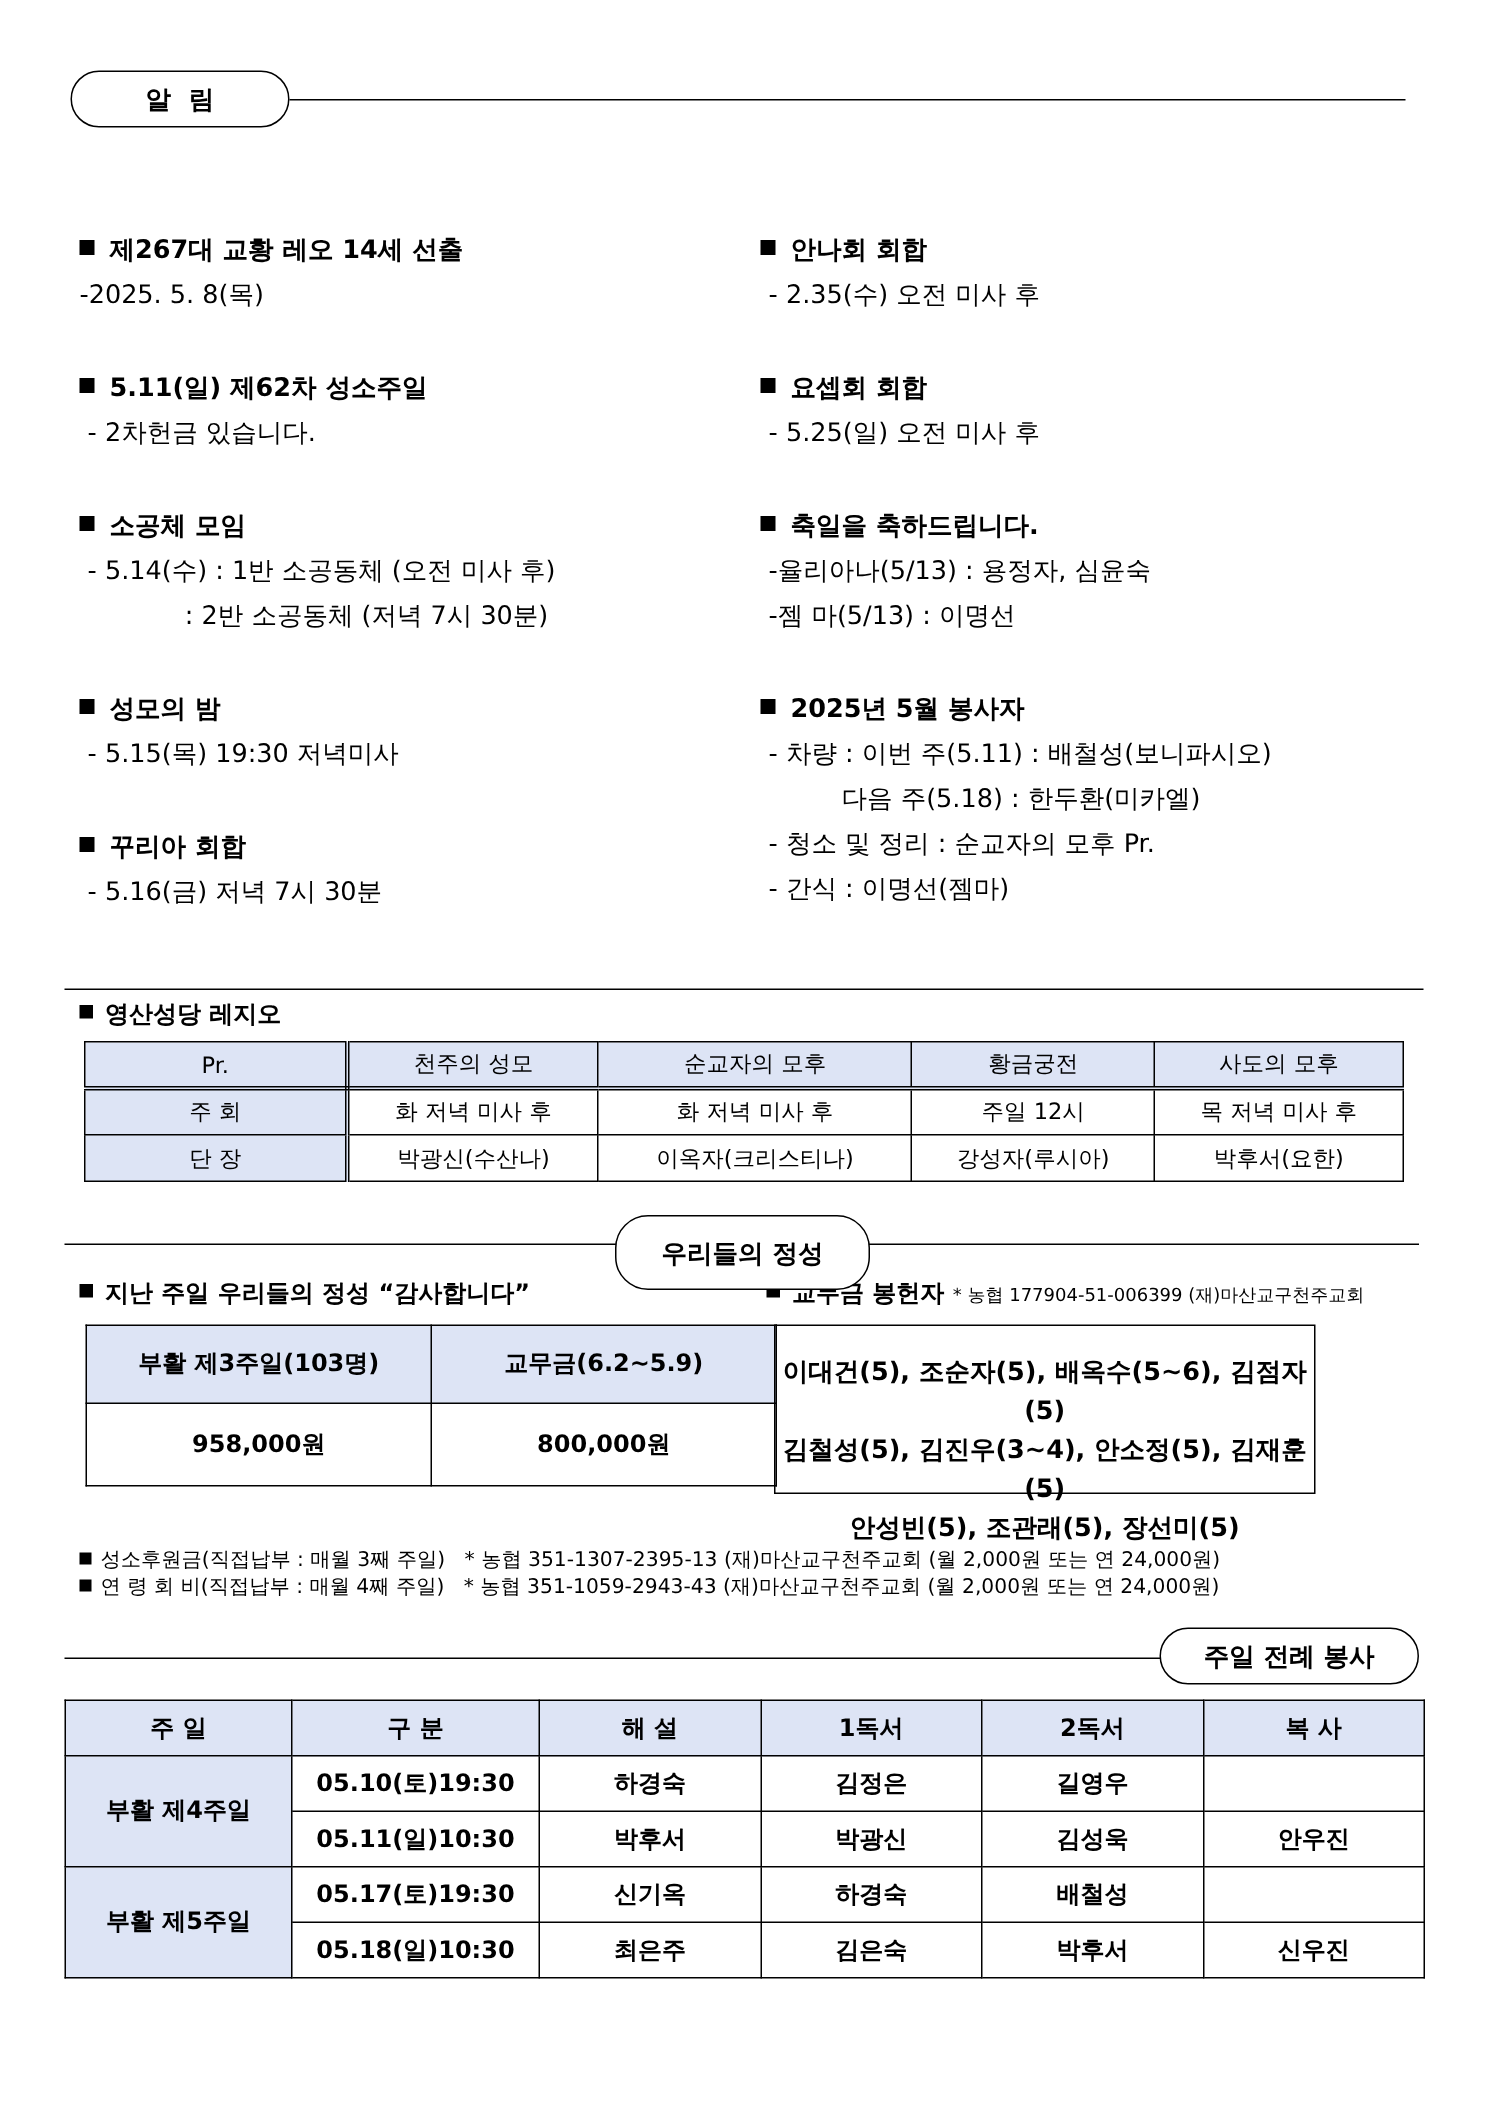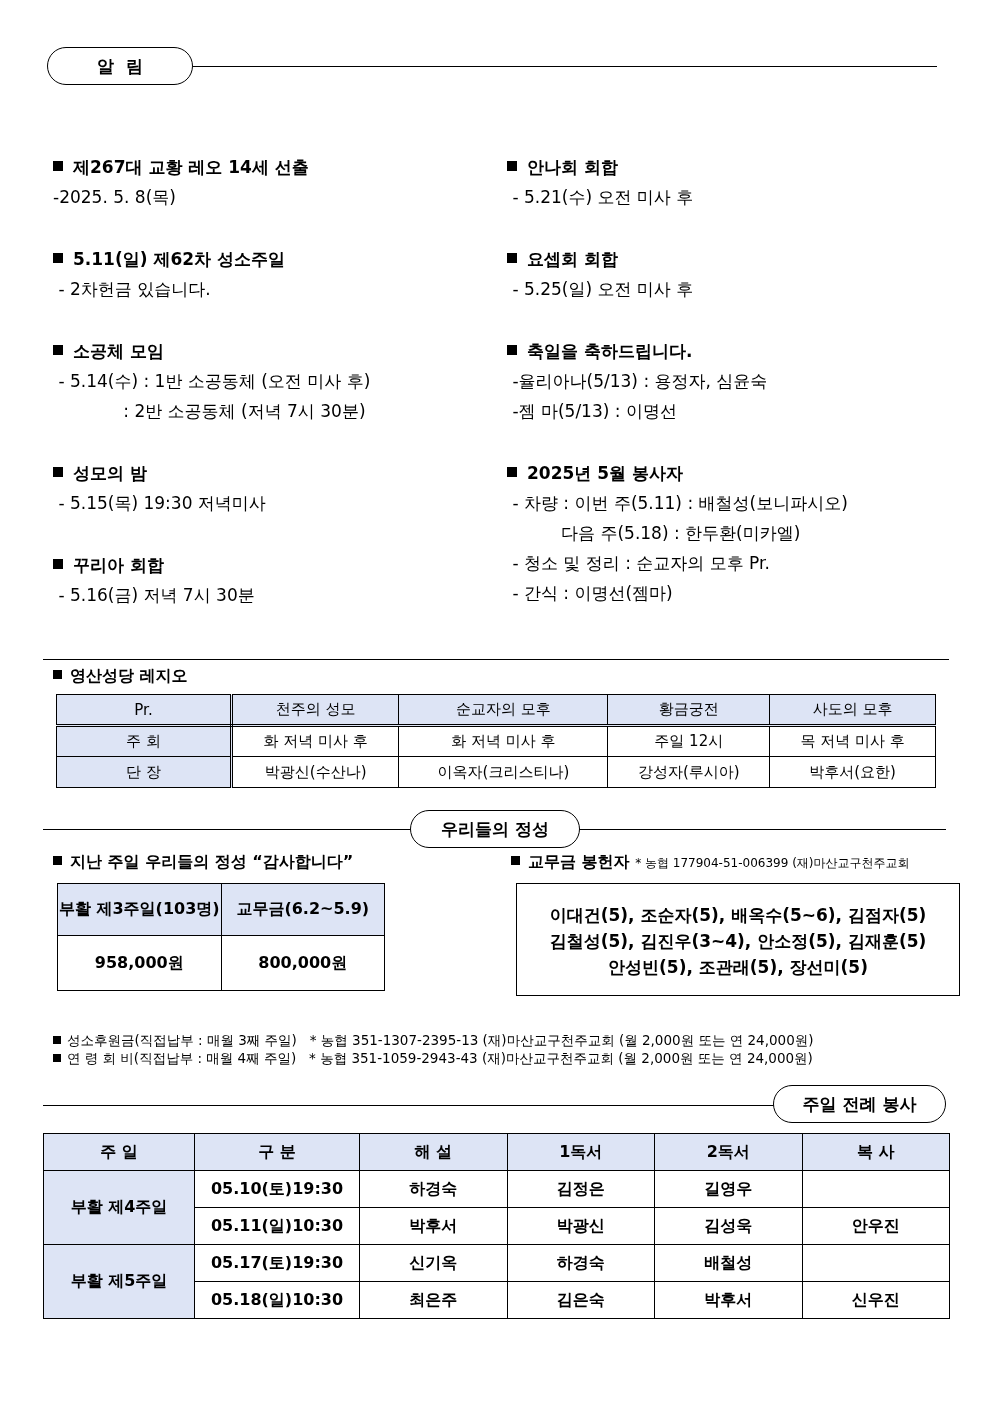--- a/index.html
+++ b/index.html
@@ -25,26 +25,26 @@
   table { border-collapse: collapse; position: absolute; }
   .legio { left: 56px; top: 694px; width: 880px; font-size: 15px; padding-left: 10px; }
   .legio td { border: 1px solid #000; text-align: center; height: 31px; }
   .legio tr:first-child td { border-bottom: 3px double #000; }
   .legio td:first-child { border-right: 3px double #000; background: #dde4f5; width: 175px; }
   .legio tr:first-child td { background: #dde4f5; }
 
   .sec-title { position: absolute; font-size: 16px; font-weight: bold; white-space: nowrap; }
   .sec-title .note { font-size: 12px; font-weight: normal; margin-top: 40px; }
 
-  .offer { left: 57px; top: 883px; width: 328px; font-size: 16px; font-weight: bold; }
+  .offer { left: 57px; top: 883px; width: 461px; font-size: 16px; font-weight: bold; }
   .offer td { border: 1px solid #000; text-align: center; width: 50%; }
   .offer tr:first-child td { background: #dde4f5; height: 52px; }
   .offer tr:nth-child(2) td { height: 55px; }
 
-  .donors { position: absolute; left: 516px; top: 883px; width: 444px; height: 113px; border: 1px solid #000;
+  .donors { position: absolute; left: 516px; top: 883px; width: 361px; height: 113px; border: 1px solid #000;
     font-size: 17px; font-weight: bold; text-align: center; line-height: 26px; padding-top: 18px; }
 
   .accounts { position: absolute; left: 53px; top: 1031px; font-size: 13.5px; line-height: 18px; white-space: nowrap; }
   .accounts .sq { display: inline-block; width: 8px; height: 8px; background: #000; margin-right: 6px; vertical-align: 1px; }
 
   .sched { left: 43px; top: 1133px; width: 907px; font-size: 16px; }
   .sched td, .sched th { border: 1px solid #000; text-align: center; height: 37px; }
   .sched th { background: #dde4f5; font-weight: bold; }
   .sched td.sun { background: #dde4f5; font-weight: bold; width: 151px; }
   .sched td.date { font-weight: bold; width: 165px; }
@@ -75,21 +75,21 @@
   <div class="title"><span class="sq"></span><span>성모의 밤</span></div>
   <div class="line"> - 5.15(목) 19:30 저녁미사</div>
 </div>
 <div class="notice" style="left:53px;top:550px;">
   <div class="title"><span class="sq"></span><span>꾸리아 회합</span></div>
   <div class="line"> - 5.16(금) 저녁 7시 30분</div>
 </div>
 
 <div class="notice" style="left:507px;top:152px;">
   <div class="title"><span class="sq"></span><span>안나회 회합</span></div>
-  <div class="line"> - 5.21(수) 오전 미사 후</div>
+  <div class="line"> - 2.35(수) 오전 미사 후</div>
 </div>
 <div class="notice" style="left:507px;top:244px;">
   <div class="title"><span class="sq"></span><span>요셉회 회합</span></div>
   <div class="line"> - 5.25(일) 오전 미사 후</div>
 </div>
 <div class="notice" style="left:507px;top:336px;">
   <div class="title"><span class="sq"></span><span>축일을 축하드립니다.</span></div>
   <div class="line"> -율리아나(5/13) : 용정자, 심윤숙</div>
   <div class="line"> -젬 마(5/13) : 이명선</div>
 </div>
@@ -123,21 +123,21 @@
     <td>단 장</td>
     <td>박광신(수산나)</td>
     <td>이옥자(크리스티나)</td>
     <td>강성자(루시아)</td>
     <td>박후서(요한)</td>
   </tr>
 </tbody>
   </table>
 
 <div class="hline" style="left:43px;top:829px;width:903px;"></div>
-<div class="pill" style="left:410px;top:810px;width:170px;height:38px;font-size:17px;">
+<div class="pill" style="left:410px;top:810px;width:170px;height:50px;font-size:17px;">
   <span>우리들의 정성</span>
 </div>
 <div class="sec-title" style="left:53px;top:852px;">
   <span class="sq"></span><span>지난 주일 우리들의 정성 “감사합니다”</span>
 </div>
 <div class="sec-title" style="left:511px;top:852px;">
   <span class="sq"></span><span>교무금 봉헌자</span>
   <span class="note">* 농협 177904-51-006399 (재)마산교구천주교회</span>
 </div>
 <table class="offer">

